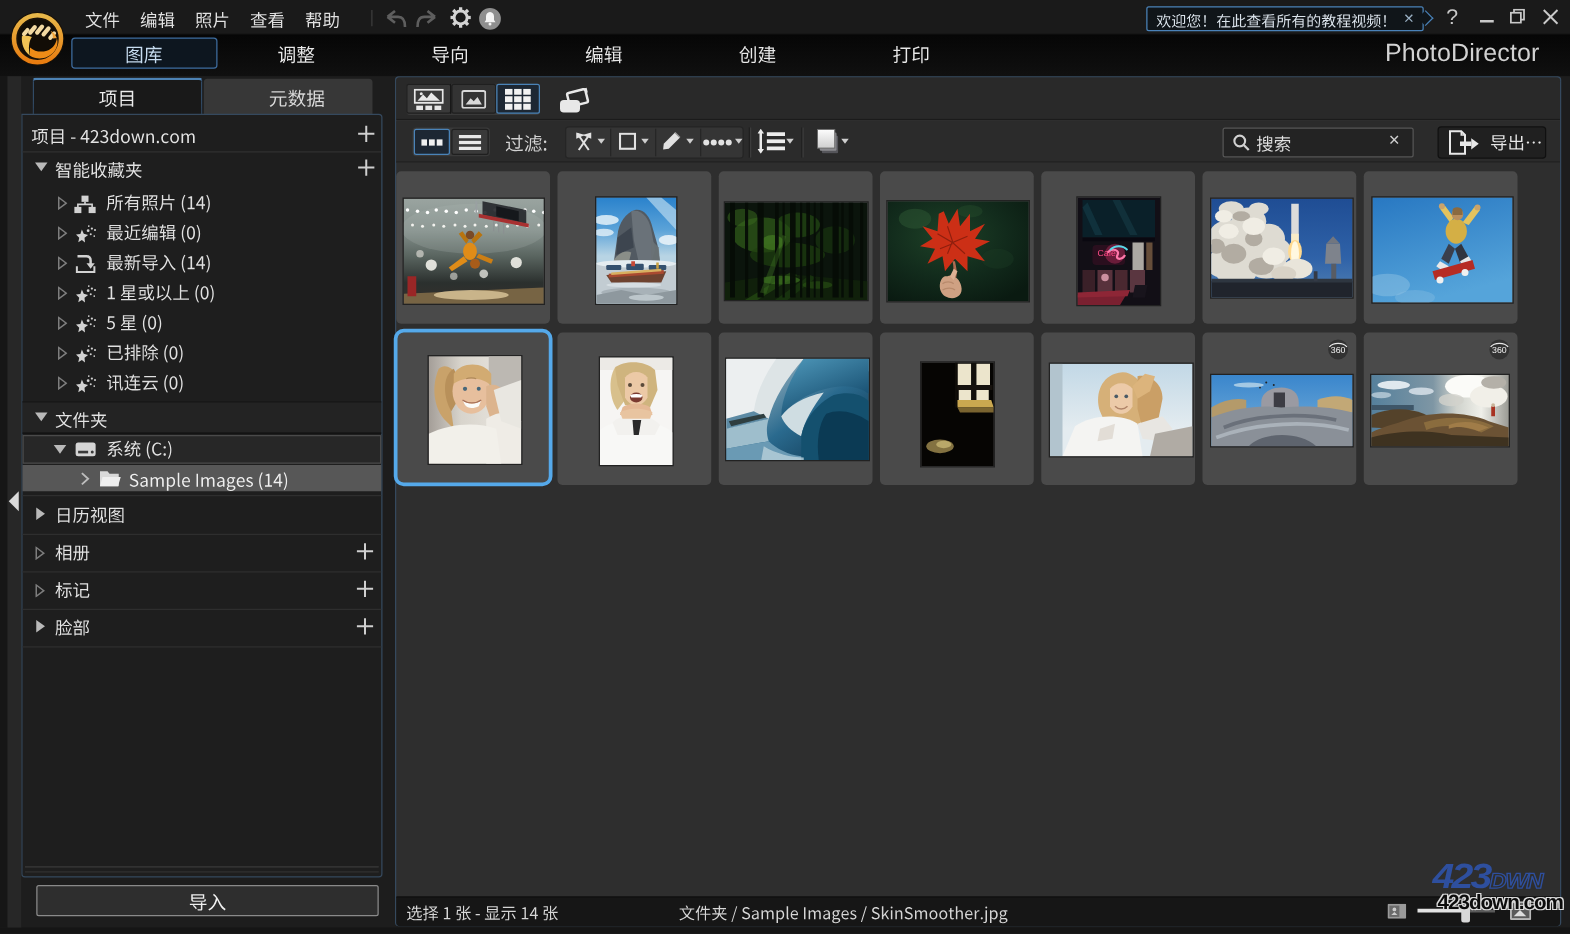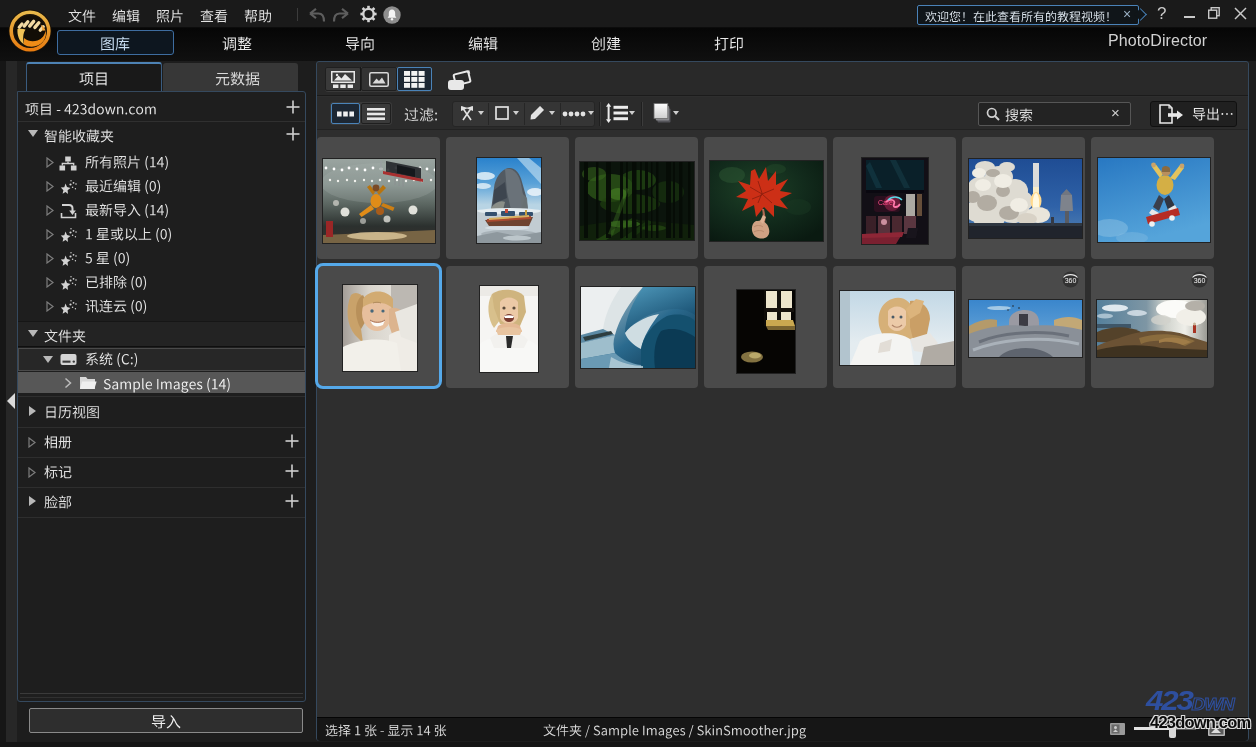--- a/index.html
+++ b/index.html
@@ -124,21 +124,21 @@
 <div style="position:absolute;left:591px;top:34px;">
     <svg width="31" height="20" viewBox="0 -15.3 31 20" style="display:block;overflow:visible">
       <path d="M12.6 -12.4V-0.3C12.6 -0 12.5 0.1 12.2 0.1C11.9 0.1 10.9 0.1 9.9 0.1C10 0.4 10.2 0.9 10.3 1.1C11.7 1.2 12.5 1.1 13 1C13.5 0.8 13.7 0.4 13.7 -0.3V-12.4ZM9.6 -10.9V-2.5H10.7V-10.9ZM2.1 -7.1V-0.7C2.1 0.7 2.6 1 4 1C4.3 1 6.5 1 6.8 1C8.2 1 8.5 0.4 8.6 -1.7C8.3 -1.8 7.9 -1.9 7.6 -2.1C7.6 -0.3 7.5 0 6.8 0C6.3 0 4.5 0 4.1 0C3.4 0 3.2 -0.1 3.2 -0.7V-6.1H6.5C6.4 -4.3 6.2 -3.6 6 -3.3C5.9 -3.2 5.8 -3.2 5.6 -3.2C5.4 -3.2 4.9 -3.2 4.3 -3.3C4.5 -3 4.6 -2.6 4.6 -2.3C5.2 -2.2 5.8 -2.3 6.1 -2.3C6.5 -2.3 6.7 -2.4 6.9 -2.7C7.3 -3 7.5 -4.1 7.6 -6.7C7.6 -6.8 7.6 -7.1 7.6 -7.1ZM4.7 -12.6C3.9 -10.6 2.3 -8.6 0.4 -7.2C0.7 -7 1.1 -6.6 1.2 -6.4C2.7 -7.6 4 -9.1 5 -10.7C6.1 -9.4 7.4 -7.9 8.1 -6.9L8.9 -7.6C8.2 -8.7 6.7 -10.3 5.4 -11.6L5.7 -12.3Z M20.9 -11.3V-10.4H23.7V-9.3H19.9V-8.4H23.7V-7.2H20.8V-6.3H23.7V-5.2H20.7V-4.3H23.7V-3.1H20.1V-2.2H23.7V-0.7H24.8V-2.2H29.1V-3.1H24.8V-4.3H28.5V-5.2H24.8V-6.3H28.1V-8.4H29.2V-9.3H28.1V-11.3H24.8V-12.6H23.7V-11.3ZM24.8 -8.4H27.1V-7.2H24.8ZM24.8 -9.3V-10.4H27.1V-9.3ZM16.5 -5.9C16.5 -6.1 16.8 -6.3 17 -6.4H18.9C18.7 -5 18.4 -3.9 18 -2.9C17.6 -3.5 17.3 -4.2 17 -5.1L16.2 -4.8C16.5 -3.6 17 -2.7 17.5 -1.9C17 -0.9 16.3 -0.1 15.6 0.4C15.8 0.6 16.2 1 16.4 1.2C17.1 0.6 17.7 -0.1 18.3 -1.1C19.8 0.4 22 0.8 24.8 0.8H29C29.1 0.5 29.3 0 29.4 -0.2C28.7 -0.2 25.4 -0.2 24.8 -0.2C22.3 -0.2 20.2 -0.5 18.7 -2C19.4 -3.4 19.8 -5.1 20 -7.2L19.4 -7.4L19.2 -7.4H17.9C18.6 -8.5 19.4 -9.9 20.1 -11.4L19.4 -11.8L19 -11.7H16V-10.7H18.6C18 -9.3 17.2 -8.1 16.9 -7.7C16.6 -7.2 16.3 -6.9 16 -6.8C16.1 -6.6 16.4 -6.1 16.5 -5.9Z" fill="#e8e8e8"></path>
     </svg>
   </div>
 <div style="position:absolute;left:714px;top:34px;">
     <svg width="31" height="20" viewBox="0 -15.3 31 20" style="display:block;overflow:visible">
       <path d="M3 -12.6V-9.6H0.7V-8.5H3V-5.3C2.1 -5.1 1.3 -4.8 0.6 -4.7L0.9 -3.5L3 -4.1V-0.3C3 -0.1 2.9 -0 2.7 -0C2.5 0 1.8 0 1.1 -0C1.3 0.3 1.4 0.8 1.5 1.1C2.5 1.1 3.1 1 3.6 0.8C3.9 0.7 4.1 0.3 4.1 -0.3V-4.5L6.3 -5.1L6.2 -6.2L4.1 -5.6V-8.5H6.2V-9.6H4.1V-12.6ZM6.3 -11.3V-10.2H10.5V-0.5C10.5 -0.2 10.4 -0.1 10.1 -0.1C9.8 -0.1 8.7 -0.1 7.6 -0.1C7.8 0.2 8 0.8 8.1 1.1C9.5 1.1 10.5 1.1 11 0.9C11.5 0.7 11.7 0.3 11.7 -0.4V-10.2H14.4V-11.3Z M16.4 -0.6C16.8 -0.8 17.4 -1 21.9 -2.1C21.8 -2.4 21.8 -2.9 21.8 -3.2L17.7 -2.2V-6.2H21.8V-7.3H17.7V-10.1C19.1 -10.5 20.7 -10.9 21.8 -11.4L20.9 -12.3C19.9 -11.8 18.1 -11.2 16.5 -10.8V-2.7C16.5 -2.2 16.2 -1.9 15.9 -1.7C16.1 -1.4 16.3 -0.9 16.4 -0.6ZM23 -11.5V1.2H24.1V-10.4H27.6V-2.6C27.6 -2.4 27.5 -2.3 27.3 -2.3C27 -2.3 26.2 -2.3 25.3 -2.3C25.5 -2 25.7 -1.5 25.7 -1.1C26.8 -1.1 27.6 -1.1 28.1 -1.3C28.6 -1.5 28.7 -1.9 28.7 -2.6V-11.5Z" fill="#e8e8e8"></path>
     </svg>
   </div>
-<div class="abs" style="left:1108px;top:32px;width:140px;color:#d2d2d2;font-size:16px;letter-spacing:0.1px">PhotoDirector</div>
+<div class="abs" style="left:1108px;top:32px;width:140px;color:#d2d2d2;font-size:20px;letter-spacing:0.1px">PhotoDirector</div>
 <div class="abs" style="left:0;top:61px;width:1256px;height:681px;background:#1d1d1d"></div>
 <div class="abs" style="left:0;top:742px;width:1256px;height:5px;background:#151515"></div>
 <div class="abs" style="left:26px;top:62px;width:136px;height:30px;background:#191919;border:1px solid #3a5c80;border-bottom:none;border-top:2px solid #4d82b4;border-radius:3px 3px 0 0"></div>
 <div class="abs" style="left:163px;top:63px;width:135px;height:29px;background:#373737;border-radius:3px 3px 0 0"></div>
 <div style="position:absolute;left:79px;top:69px;">
     <svg width="31" height="20" viewBox="0 -15.3 31 20" style="display:block;overflow:visible">
       <path d="M9.3 -7.5V-4.3C9.3 -2.8 8.9 -0.8 4.8 0.3C5 0.5 5.4 0.9 5.5 1.2C9.7 -0.2 10.4 -2.4 10.4 -4.3V-7.5ZM10.3 -1.4C11.5 -0.6 13 0.5 13.7 1.2L14.4 0.4C13.7 -0.3 12.2 -1.3 11 -2.1ZM0.4 -2.8 0.7 -1.6C2.1 -2.1 3.9 -2.7 5.7 -3.3L5.5 -4.3L3.7 -3.7V-9.8H5.4V-10.8H0.7V-9.8H2.6V-3.4ZM6.3 -9.4V-2.3H7.3V-8.3H12.2V-2.3H13.4V-9.4H9.8C10 -9.8 10.3 -10.4 10.5 -10.9H14.4V-11.9H5.7V-10.9H9.2C9 -10.4 8.9 -9.8 8.7 -9.4Z M18.5 -7H26.4V-4.6H18.5ZM18.5 -8.1V-10.6H26.4V-8.1ZM18.5 -3.5H26.4V-1H18.5ZM17.4 -11.7V1.1H18.5V0.1H26.4V1.1H27.6V-11.7Z" fill="#ececec"></path>
     </svg>
   </div>
 <div style="position:absolute;left:215px;top:69px;">

